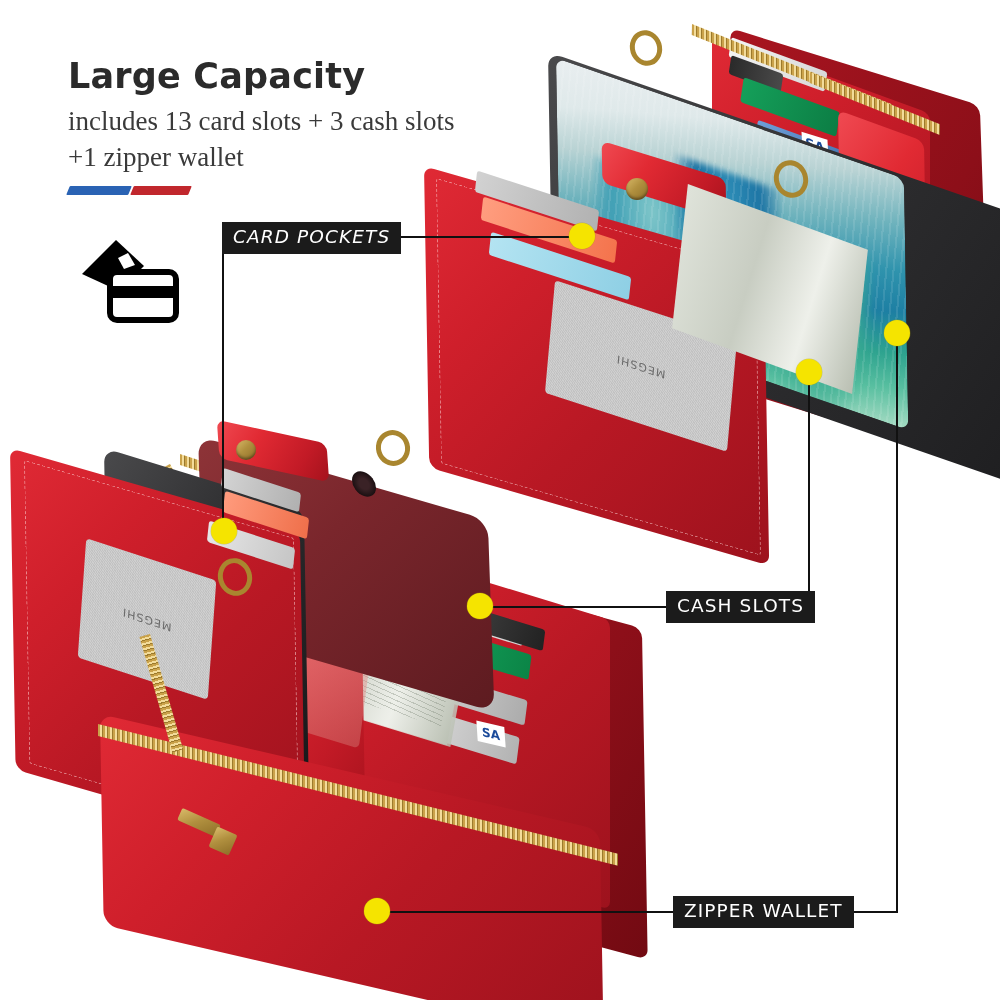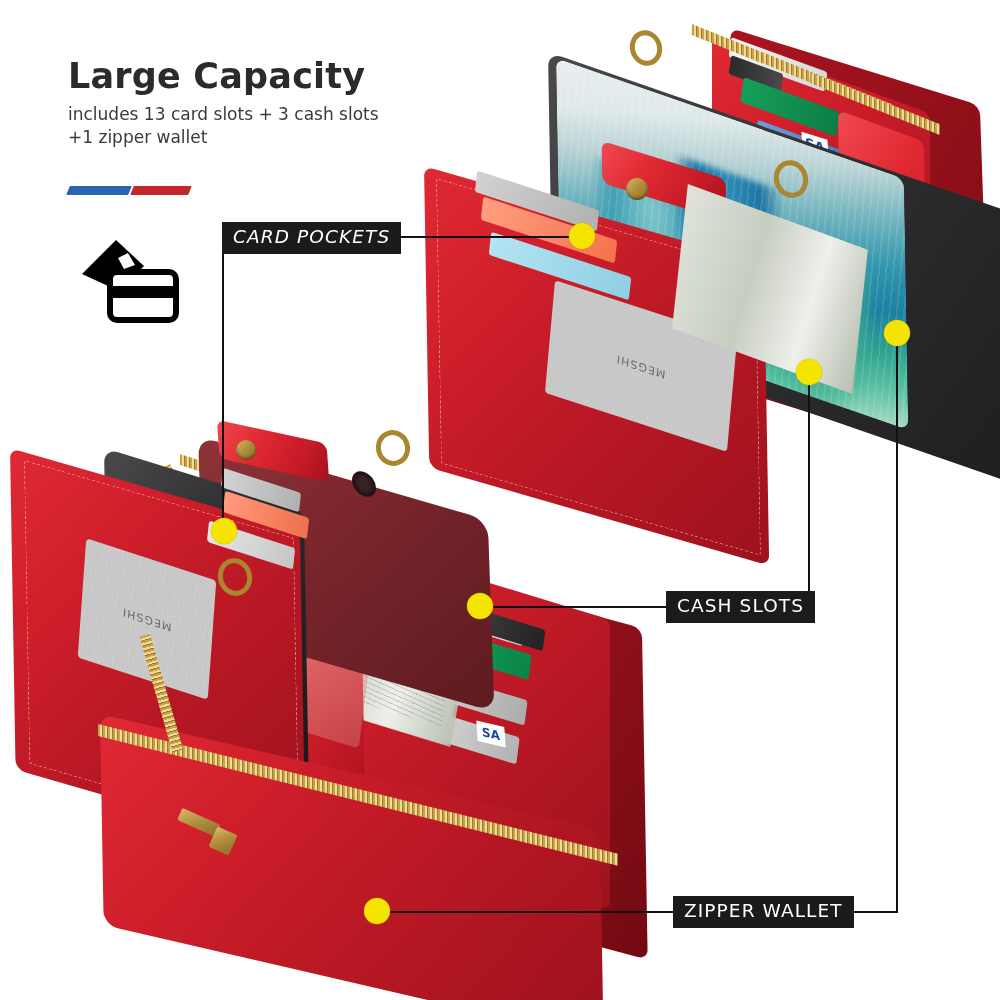--- a/index.html
+++ b/index.html
@@ -5,21 +5,21 @@
 <style>
   html,body{margin:0;padding:0;background:#ffffff;}
   body{width:1000px;height:1000px;overflow:hidden;
        font-family:"DejaVu Sans","Liberation Sans",sans-serif;}
   #stage{position:relative;width:1000px;height:1000px;background:#ffffff;}
 
   
   .headline{position:absolute;left:68px;top:58px;width:520px;}
   .h-title{font-size:35px;font-weight:bold;color:#2b2b2b;letter-spacing:.2px;
            line-height:1.05;margin:0 0 8px 0;}
-  .h-sub{font-size:17px;color:#3a3a3a;line-height:1.35;margin:0;font-weight:400;}
+  .h-sub{font-size:27px;color:#3a3a3a;line-height:1.35;margin:0;font-weight:400;font-family:Liberation Serif, serif;}
   .accent-wrap{position:absolute;left:62px;top:186px;width:140px;height:16px;}
   .accent{position:absolute;top:0;height:9px;
           transform:skewX(-22deg);border-radius:1px;}
   .accent.blue{left:6px;width:62px;}
   .accent.red{left:70px;width:58px;}
 
   
   .icon-cards{position:absolute;left:72px;top:236px;width:118px;height:100px;}
 
   

